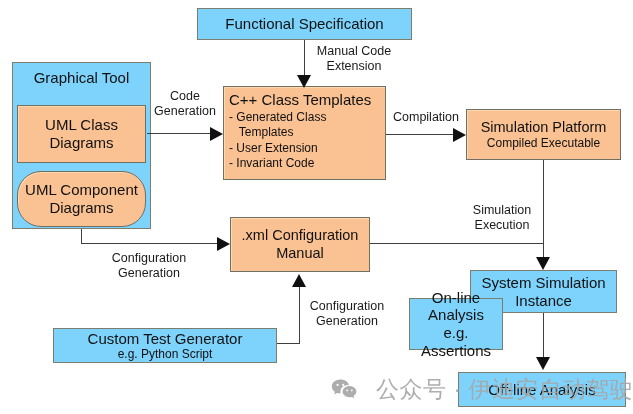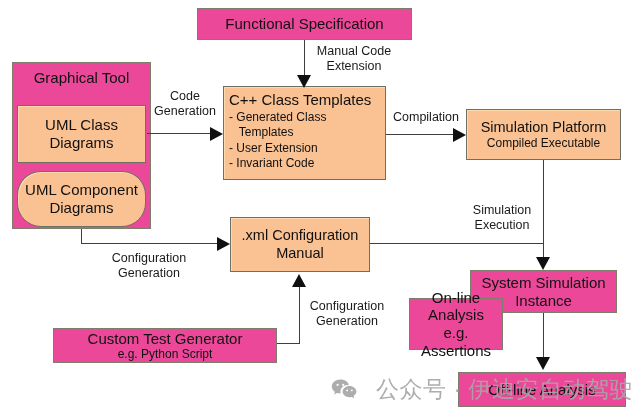--- a/index.html
+++ b/index.html
@@ -5,21 +5,21 @@
   html,body{margin:0;padding:0;background:#ffffff;}
   #canvas{
     position:relative;width:633px;height:414px;background:#ffffff;overflow:hidden;
     font-family:"Liberation Sans","DejaVu Sans",sans-serif;color:#111;
   }
   .box{
     position:absolute;box-sizing:border-box;border:1px solid #7d7d6e;
     display:flex;flex-direction:column;align-items:center;justify-content:center;
     text-align:center;line-height:1.18;
   }
-  .yellow{background:#ec4899;}
+  .yellow{background:#7dd3fc;}
   .orange{background:#fac192;border-color:#6f6f64;box-shadow:inset 1px 1px 0 #fdd9ae;}
   .t15{font-size:15px;white-space:pre-line;}
   .t14{font-size:14.5px;white-space:pre-line;}
   .t12{font-size:12px;white-space:pre-line;}
   .t11{font-size:15px;white-space:pre-line;}
   .topTitle{justify-content:flex-start;padding-top:6px;}
   .leftAlign{align-items:flex-start;text-align:left;padding-left:5px;justify-content:flex-start;padding-top:4px;}
   .bullets{font-size:12px;white-space:pre;line-height:1.3;margin-top:1px;}
   .cline{position:absolute;background:#3f3f3f;}
   .arr{position:absolute;width:0;height:0;}

